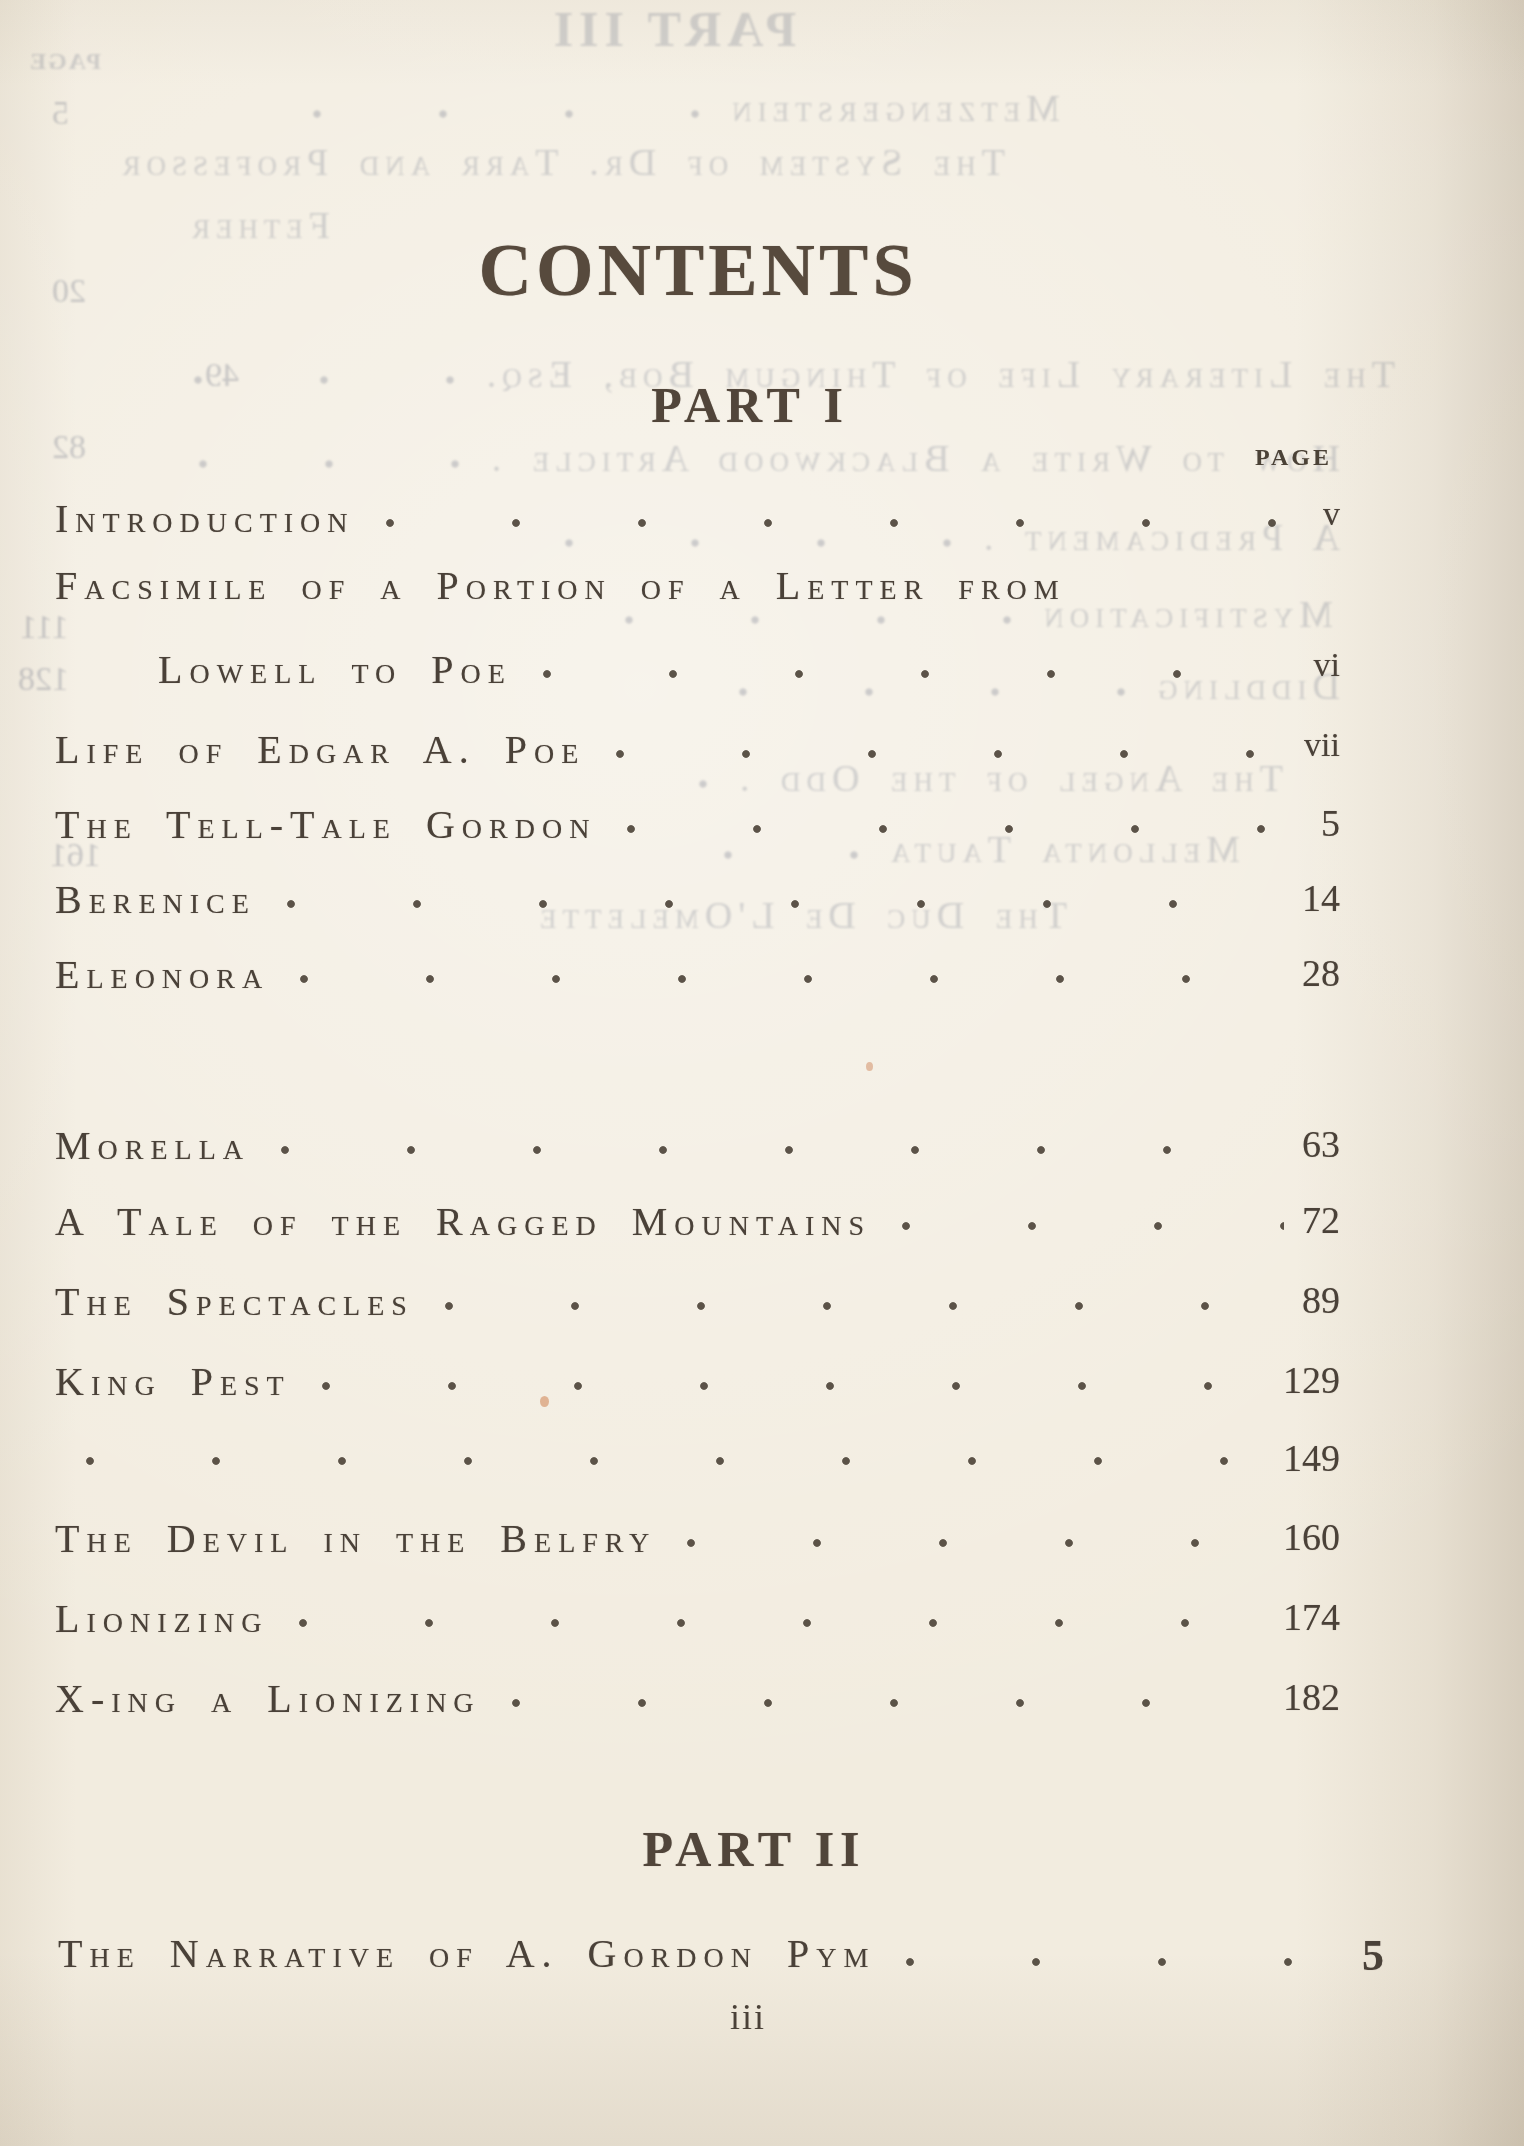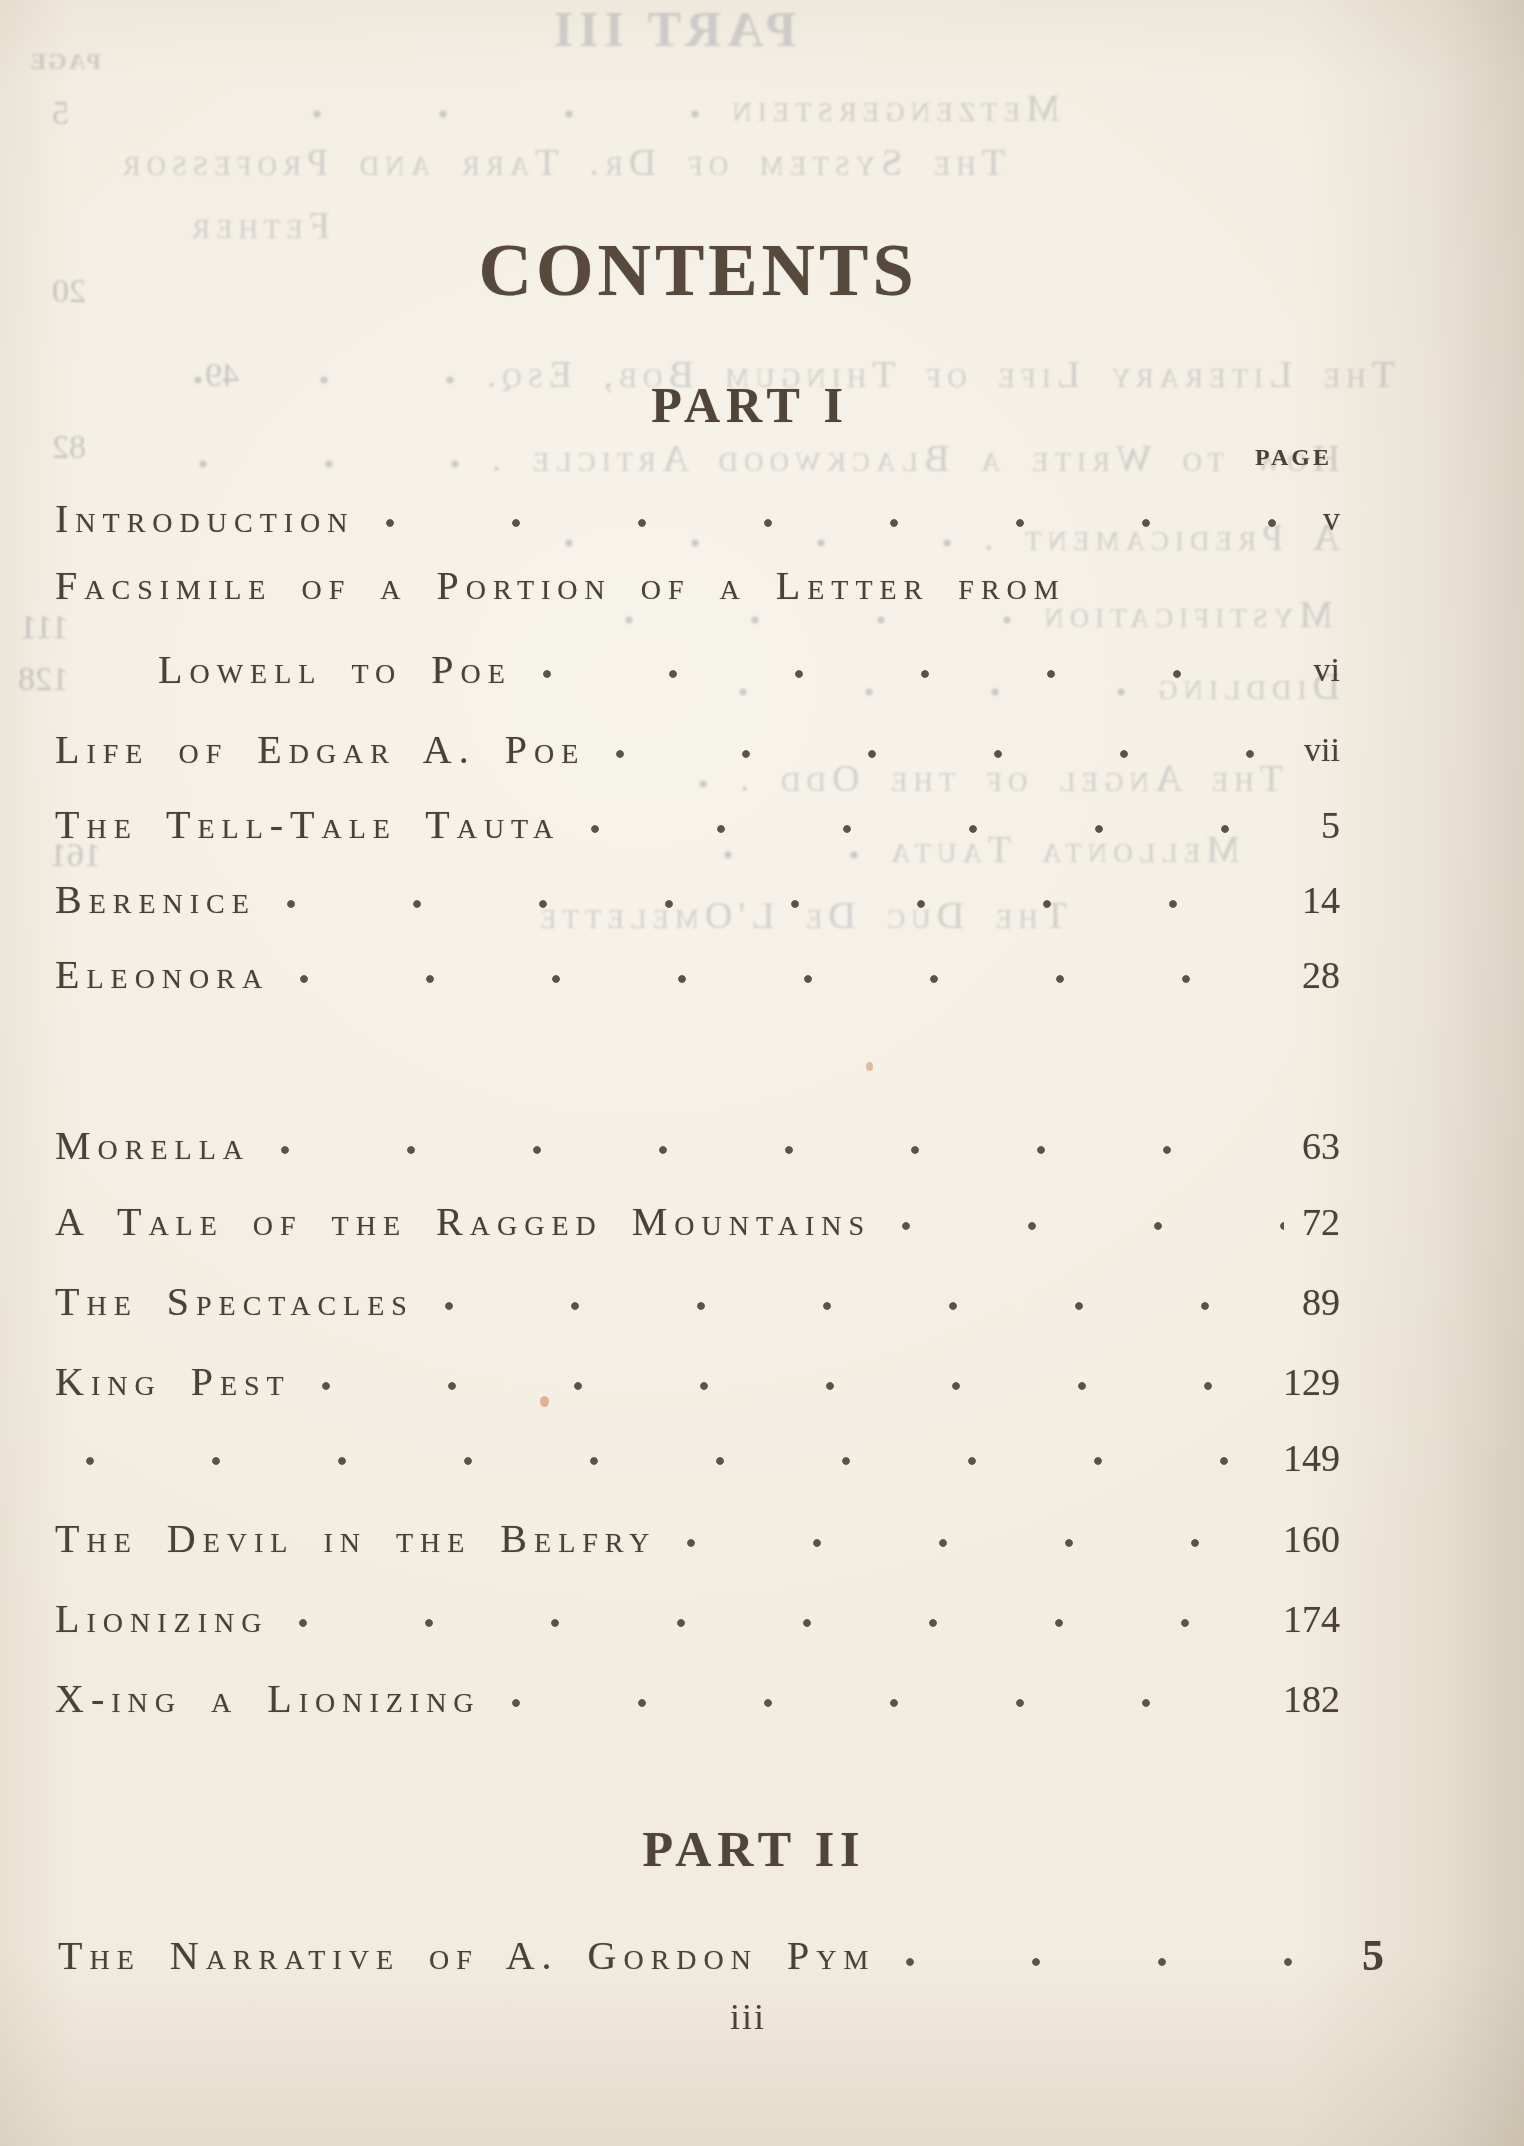--- a/index.html
+++ b/index.html
@@ -27,21 +27,21 @@
     text-shadow:0 0 1px rgba(81,69,58,0.4);
   }
   .part-1{top:376px;transform:translateX(-12px);}
   .part-2{top:1820px;transform:translateX(-8px);}
   .page-col-label{
     position:absolute;top:444px;right:192px;
     font-size:24px;font-weight:bold;letter-spacing:3px;color:#4b4237;
   }
   .row{
     position:absolute;left:55px;right:184px;
-    display:flex;align-items:center;
+    display:flex;align-items:flex-start;
     text-shadow:0 0 1px rgba(75,66,56,0.35);
   }
   .row .t{
     font-variant:small-caps;font-size:40px;letter-spacing:7px;word-spacing:12px;
     white-space:nowrap;color:#4a4138;
   }
   .row .leader{
     flex:1 1 auto;height:14px;align-self:flex-end;
     margin:0 18px 12px 30px;min-width:0;
     background-image:radial-gradient(circle at 5px 7px, rgba(70,61,50,0.88) 3.4px, rgba(70,61,50,0) 4.3px);
@@ -175,21 +175,21 @@
       <span class="pg roman">vi</span>
     </div>
 
     <div class="row" style="top:726px">
       <span class="t">Life of Edgar A. Poe</span>
       <div class="leader"></div>
       <span class="pg roman">vii</span>
     </div>
 
     <div class="row" style="top:801px">
-      <span class="t">The Tell-Tale Tauta</span>
+      <span class="t">The Tell-Tale Gordon</span>
       <div class="leader"></div>
       <span class="pg">5</span>
     </div>
 
     <div class="row" style="top:876px">
       <span class="t">Berenice</span>
       <div class="leader"></div>
       <span class="pg">14</span>
     </div>
 

